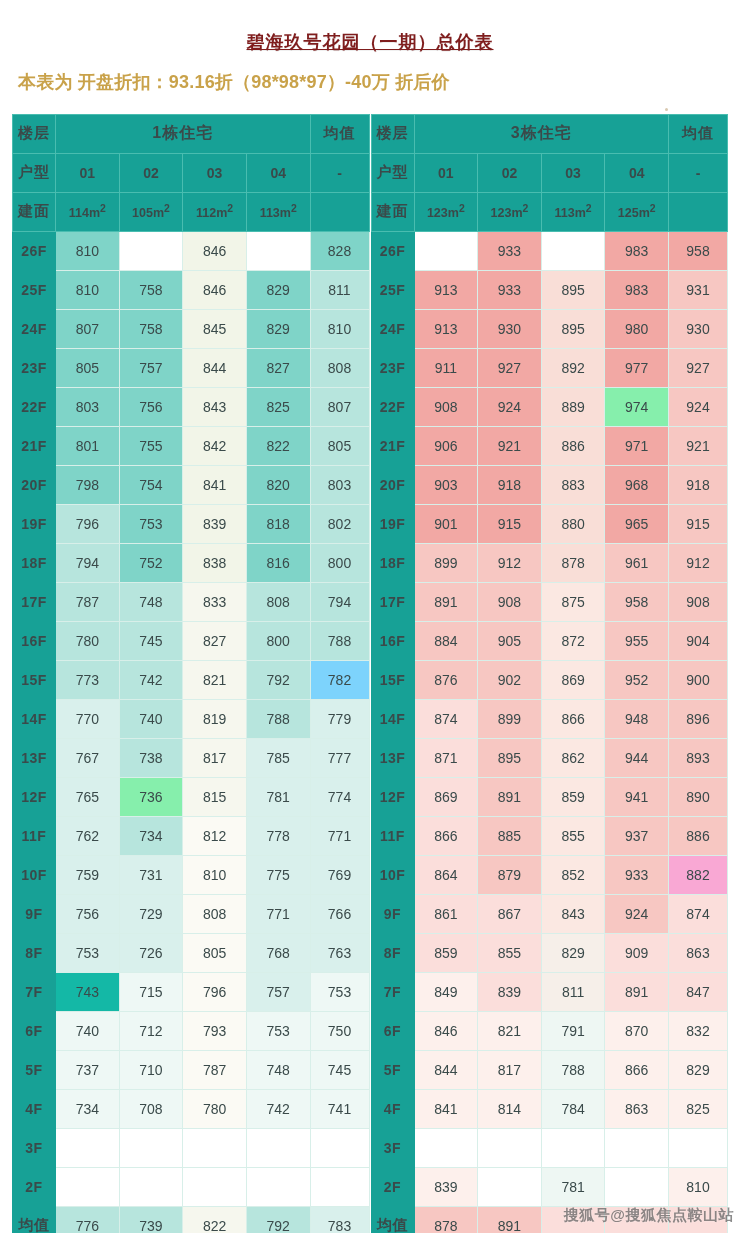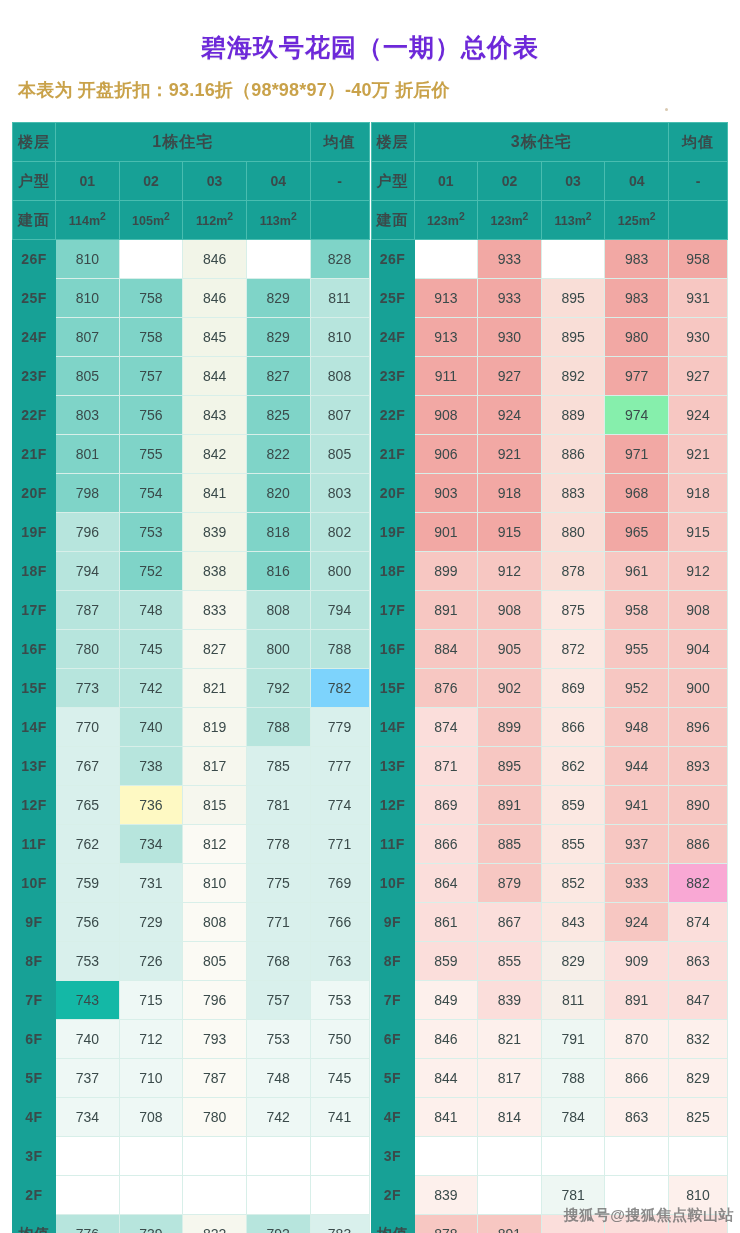--- a/index.html
+++ b/index.html
@@ -7,27 +7,28 @@
     width:740px;height:1233px;
     background:#ffffff;
     font-family:"Liberation Sans","DejaVu Sans",sans-serif;
     overflow:hidden;
     position:relative;
   }
   .page{width:740px;height:1233px;position:relative;box-sizing:border-box;}
 
   .title{
     text-align:center;
-    color:#6d28d9;
-    font-size:25px;
+    color:#7f1d1d;
+    font-size:18px;
     font-weight:bold;
     letter-spacing:1px;
     padding-top:32px;
     line-height:1.2;
     text-shadow:0 1px 0 rgba(0,0,0,0.06);
+    text-decoration:underline;
   }
   .subtitle{
     color:#c9a24a;
     font-size:18px;
     font-weight:bold;
     padding:16px 0 0 18px;
     letter-spacing:0.2px;
     white-space:nowrap;
   }
 
@@ -244,21 +245,21 @@
               <td class="floor">13F</td>
               <td class="val" style="background: rgb(217, 240, 236);">767</td>
               <td class="val" style="background: rgb(183, 229, 221);">738</td>
               <td class="val" style="background: rgb(246, 247, 238);">817</td>
               <td class="val" style="background: rgb(217, 240, 236);">785</td>
               <td class="val" style="background: rgb(217, 240, 236);">777</td>
             </tr>
             <tr>
               <td class="floor">12F</td>
               <td class="val" style="background: rgb(217, 240, 236);">765</td>
-              <td class="val" style="background: #fef9c3;">736</td>
+              <td class="val" style="background: #86efac;">736</td>
               <td class="val" style="background: rgb(246, 247, 238);">815</td>
               <td class="val" style="background: rgb(217, 240, 236);">781</td>
               <td class="val" style="background: rgb(217, 240, 236);">774</td>
             </tr>
             <tr>
               <td class="floor">11F</td>
               <td class="val" style="background: rgb(217, 240, 236);">762</td>
               <td class="val" style="background: rgb(183, 229, 221);">734</td>
               <td class="val" style="background: rgb(251, 250, 244);">812</td>
               <td class="val" style="background: rgb(217, 240, 236);">778</td>

